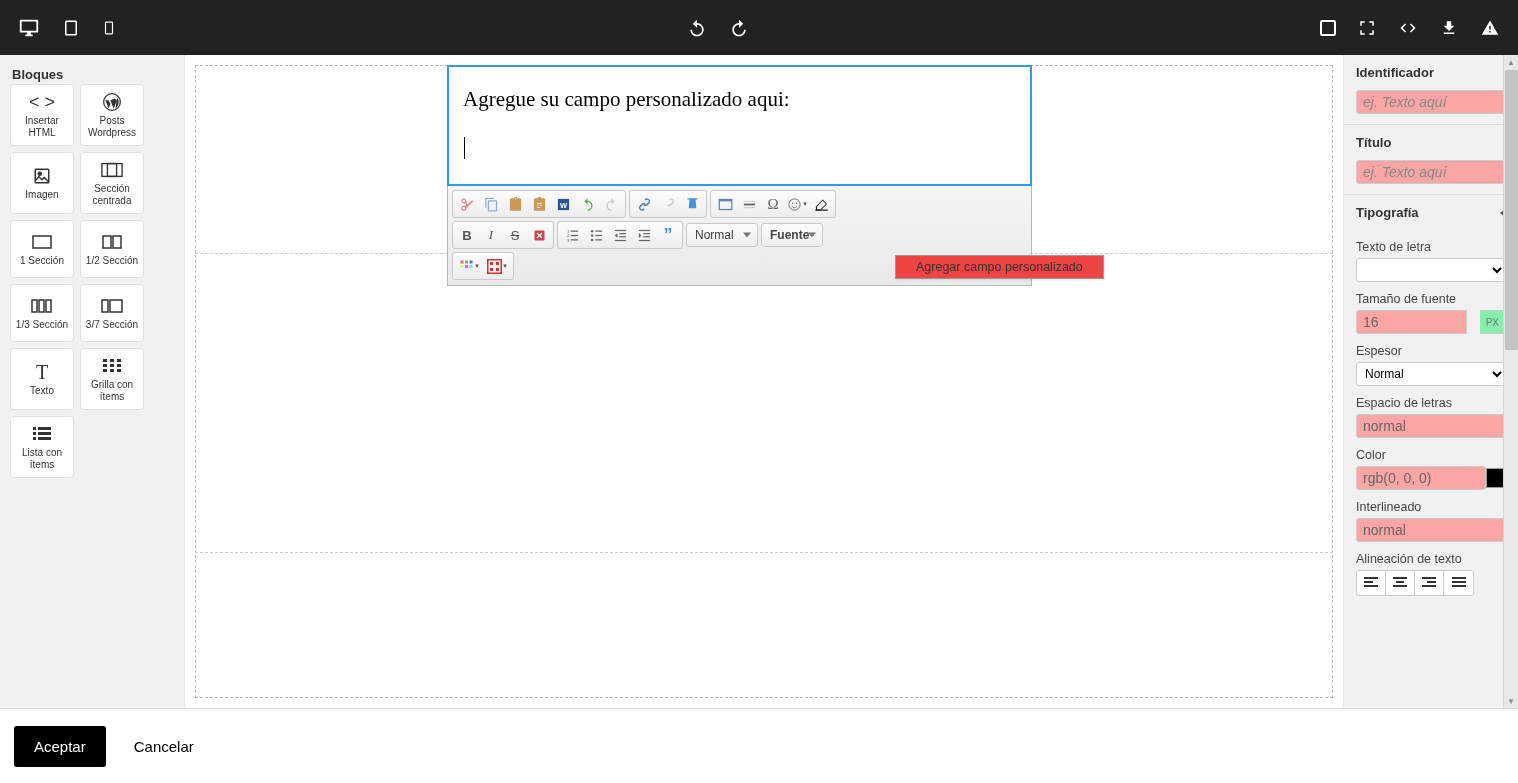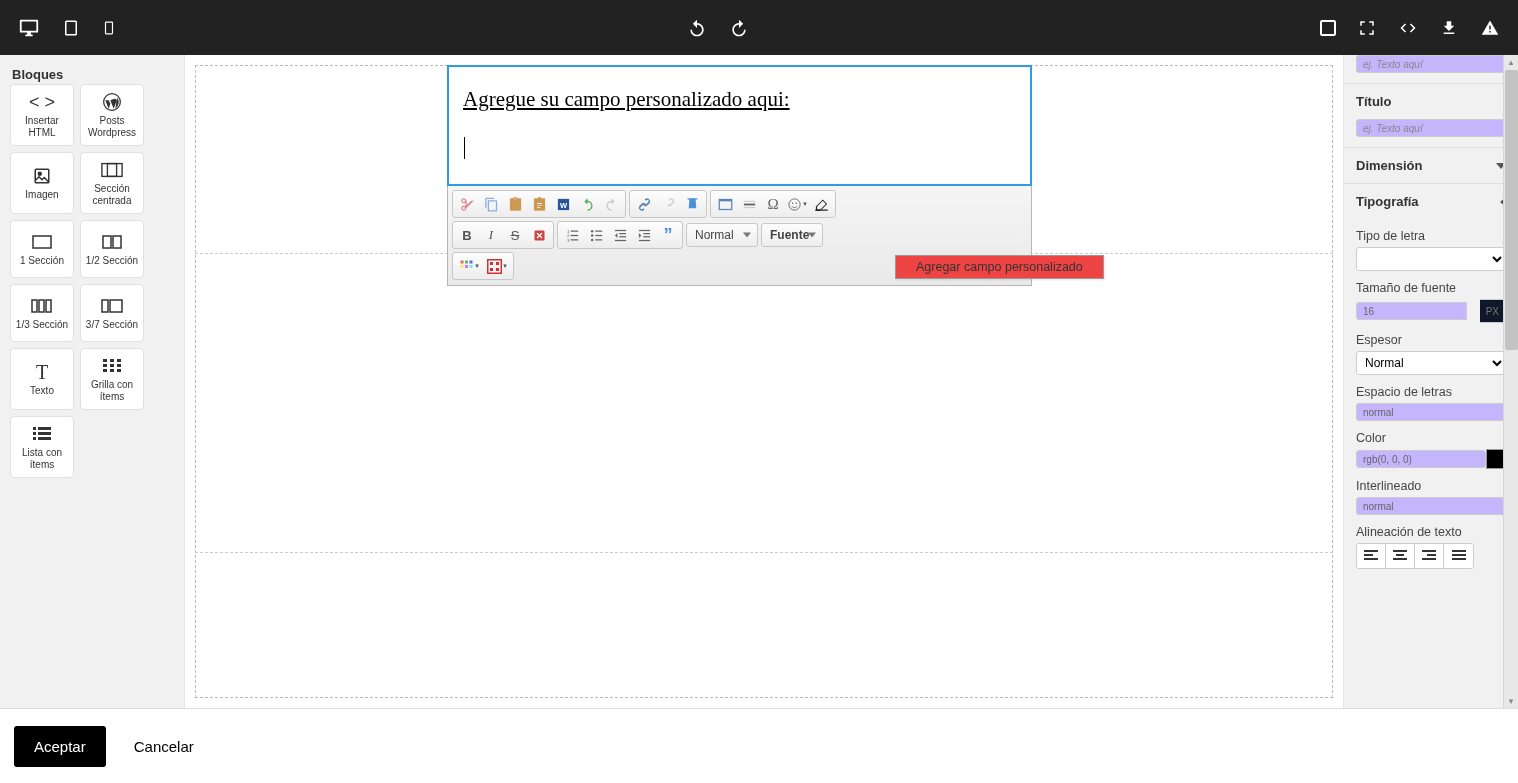--- a/index.html
+++ b/index.html
@@ -16,44 +16,44 @@
 .left h4{font-size:13px;font-weight:600;color:#333;margin-bottom:2px;padding-left:2px;}
 .blocks{display:flex;flex-wrap:wrap;gap:6px;}
 .block{width:64px;min-height:58px;background:#fff;border:1px solid #e1e1e1;border-radius:4px;display:flex;flex-direction:column;align-items:center;justify-content:center;padding:6px 2px;cursor:pointer;text-align:center;}
 .block .bi{height:22px;display:flex;align-items:center;justify-content:center;font-size:18px;color:#333;}
 .block .bl{font-size:10px;line-height:12px;color:#333;margin-top:2px;}
 .canvas{flex:1;position:relative;overflow:hidden;}
 .dashed-outer{position:absolute;left:10px;right:10px;top:10px;bottom:10px;border:1px dashed #bbb;}
 .dashed-inner{position:absolute;left:10px;right:10px;top:198px;height:300px;border-top:1px dashed #ccc;border-bottom:1px dashed #ccc;}
 .editor-block{position:absolute;left:262px;top:10px;width:585px;}
 .content-box{border:2px solid #2f9be0;background:#fff;padding:20px 14px 22px 14px;font-family:"Times New Roman",Times,serif;font-size:21px;color:#000;line-height:1.2;}
-.content-box p{margin:0;text-decoration:underline;}
+.content-box p{margin:0;}
 .content-box p+p{margin-top:22px;}
 .cursor-caret{display:inline-block;width:1px;height:22px;background:#000;vertical-align:baseline;margin-left:1px;transform:translateY(3px);}
 
 .ck-toolbar{border:1px solid #b6b6b6;border-top:none;background:linear-gradient(#f5f5f5,#e9e9e9);padding:4px 4px 2px 4px;}
 .ck-row{display:flex;align-items:center;gap:3px;margin-bottom:3px;}
 .ck-group{display:flex;align-items:center;border:1px solid #c8c8c8;border-radius:3px;background:linear-gradient(#fdfdfd,#ededed);padding:2px;}
 .ck-btn{width:24px;height:22px;display:flex;align-items:center;justify-content:center;cursor:pointer;font-size:13px;color:#555;border-radius:2px;}
 .ck-btn svg{width:15px;height:15px;fill:#666;}
 .ck-select{height:24px;border:1px solid #c8c8c8;border-radius:3px;background:linear-gradient(#fdfdfd,#ededed);font-size:12px;color:#444;padding:0 22px 0 8px;display:flex;align-items:center;position:relative;cursor:pointer;}
 .ck-select::after{content:"";position:absolute;right:6px;top:50%;transform:translateY(-50%);border-left:4px solid transparent;border-right:4px solid transparent;border-top:5px solid #777;}
 .tooltip{position:absolute;left:710px;top:200px;background:#ef4444;border:1px solid #999;padding:4px 20px;font-size:12.5px;color:#333;white-space:nowrap;box-shadow:1px 1px 2px rgba(0,0,0,0.1);}
 
 .right{width:175px;background:#f1f1f1;border-left:1px solid #e4e4e4;overflow-y:auto;position:relative;}
 .rsec{border-bottom:1px solid #ddd;}
 .rsec-h{padding:10px 12px;font-weight:700;font-size:13px;color:#333;display:flex;align-items:center;justify-content:space-between;cursor:pointer;}
 .rsec-b{padding:0 12px 10px 12px;}
 .rlabel{font-size:12.5px;color:#444;margin:10px 0 4px 0;}
-.rinput{width:100%;height:18px;border:1px solid #ccc;border-radius:3px;padding:0 6px;font-size:10px;color:#666;background:#c4b5fd;}
+.rinput{width:100%;height:24px;border:1px solid #ccc;border-radius:3px;padding:0 6px;font-size:14px;color:#666;background:#fca5a5;}
 .rinput::placeholder{color:#888;font-style:italic;}
 .rselect{width:100%;height:24px;border:1px solid #ccc;border-radius:3px;background:#fff;font-size:12px;padding:0 4px;}
 .px-wrap{display:flex;align-items:center;gap:13px;}
 .px-wrap .rinput{border-radius:3px 0 0 3px;}
-.px-tag{height:24px;border:1px solid #ccc;border-left:none;border-radius:0 3px 3px 0;background:#0f172a;font-size:10px;color:#777;display:flex;align-items:center;padding:0 6px;}
+.px-tag{height:24px;border:1px solid #ccc;border-left:none;border-radius:0 3px 3px 0;background:#86efac;font-size:10px;color:#777;display:flex;align-items:center;padding:0 6px;}
 .color-row{display:flex;align-items:center;}
 .color-sw{width:20px;height:20px;background:#000;border:1px solid #999;}
 .align-row{display:flex;gap:0;border:1px solid #ccc;border-radius:3px;overflow:hidden;width:fit-content;}
 .align-btn{width:29px;height:24px;display:flex;align-items:center;justify-content:center;background:#fff;border-right:1px solid #ccc;cursor:pointer;}
 .align-btn:last-child{border-right:none;}
 .scroll-overlay{position:absolute;right:0;top:0;bottom:0;width:15px;background:#e8e8e8;border-left:1px solid #d5d5d5;display:flex;flex-direction:column;}
 .scroll-arrow{height:14px;display:flex;align-items:center;justify-content:center;font-size:9px;color:#888;}
 .scroll-thumb{width:13px;margin:1px;background:#c3c3c3;border-radius:2px;height:280px;}
 
 .footer{height:75px;border-top:1px solid #ddd;display:flex;align-items:center;padding:0 14px;gap:28px;}
@@ -421,41 +421,38 @@
           </div>
         </div>
       </div>
     </div>
 
     <div class="tooltip">Agregar campo personalizado</div>
   </div>
 
   <div class="right">
     <div class="rsec">
+      <div class="rsec-h">
+          <span>Identificador</span>
+        </div>
       <div class="rsec-b"><input class="rinput" placeholder="ej. Texto aquí" style=""></div>
     </div>
     <div class="rsec">
       <div class="rsec-h">
           <span>Título</span>
         </div>
       <div class="rsec-b"><input class="rinput" placeholder="ej. Texto aquí" style=""></div>
     </div>
-    <div class="rsec">
-      <div class="rsec-h">
-          <span>Dimensión</span>
-          <span class="chev chev-down"></span>
-        </div>
-    </div>
     <div class="rsec" style="border-bottom:none;">
       <div class="rsec-h">
           <span>Tipografía</span>
           <span class="chev chev-left"></span>
         </div>
       <div class="rsec-b">
-        <div class="rlabel">Tipo de letra</div>
+        <div class="rlabel">Texto de letra</div>
         <select class="rselect"><option></option></select>
         <div class="rlabel">Tamaño de fuente</div>
         <div class="px-wrap">
             <input class="rinput" value="16" style="">
             <span class="px-tag">PX</span>
           </div>
         <div class="rlabel">Espesor</div>
         <select class="rselect"><option>Normal</option></select>
         <div class="rlabel">Espacio de letras</div>
         <input class="rinput" value="normal" style="">

